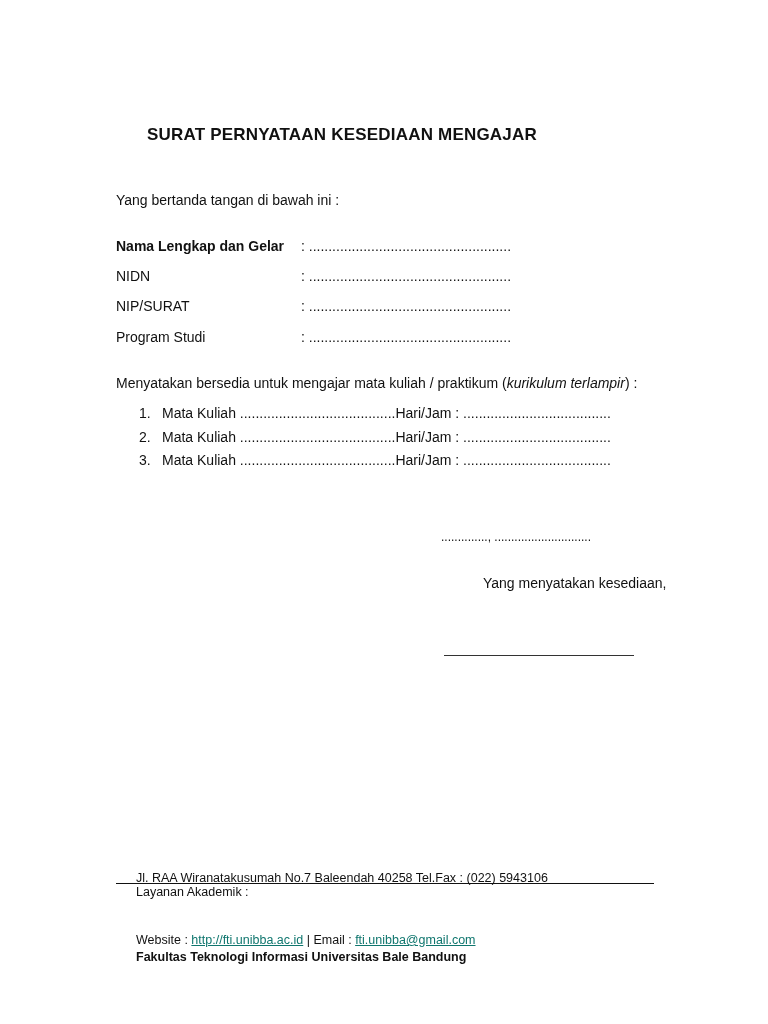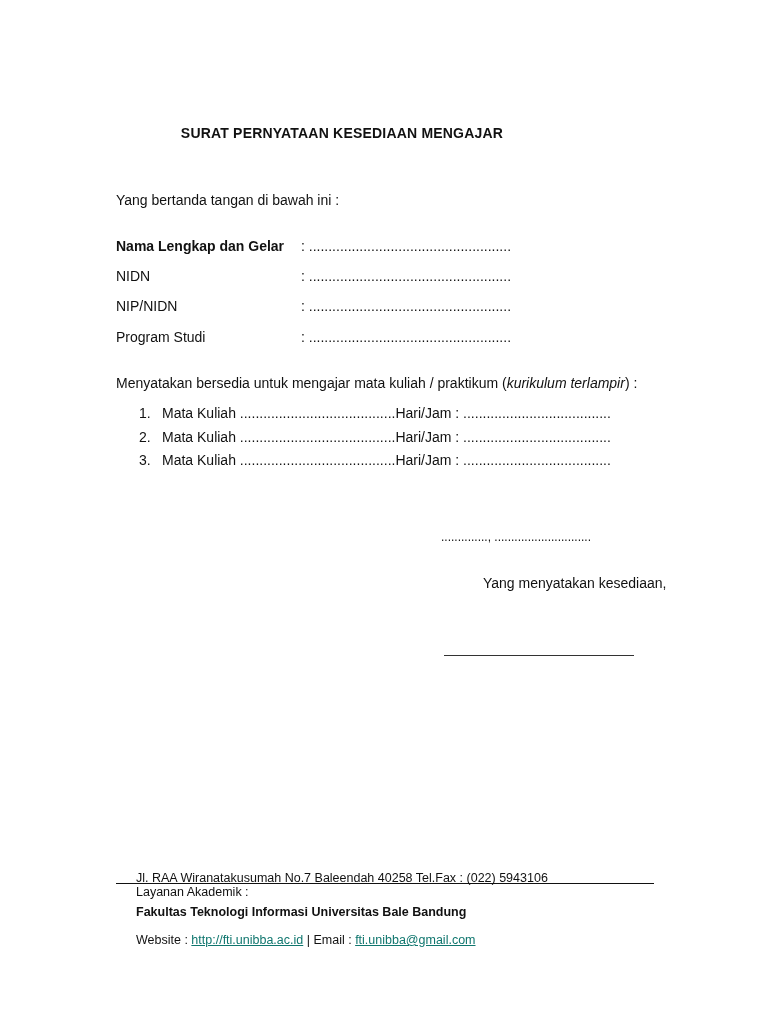--- a/index.html
+++ b/index.html
@@ -13,21 +13,21 @@
       position: relative;
       overflow: hidden;
       font-family: "Liberation Sans", sans-serif;
       color: #111111;
     }
     .abs { position: absolute; white-space: nowrap; }
     .title {
       left: 0; width: 684px; top: 125px;
       text-align: center;
       font-weight: bold;
-      font-size: 14px;
+      font-size: 17px;
       letter-spacing: 0.2px;
     }
     .body-text { font-size: 14px; line-height: 16px; }
     .label { left: 116px; }
     .value { left: 301px; }
     .list-num { left: 139px; }
     .list-text { left: 162px; }
     .italic { font-style: italic; }
     .sign-line {
       position: absolute;
@@ -52,21 +52,21 @@
 
 <div class="abs body-text label" style="top:192px;">Yang bertanda tangan di bawah ini :</div>
 
 <div>
   <div class="abs body-text label" style="top:238px;font-weight:bold;">Nama Lengkap  dan Gelar</div>
   <div class="abs body-text value" style="top:238px;">: ....................................................</div>
 
   <div class="abs body-text label" style="top:268px;">NIDN</div>
   <div class="abs body-text value" style="top:268px;">: ....................................................</div>
 
-  <div class="abs body-text label" style="top:298px;">NIP/NIDN</div>
+  <div class="abs body-text label" style="top:298px;">NIP/SURAT</div>
   <div class="abs body-text value" style="top:298px;">: ....................................................</div>
 
   <div class="abs body-text label" style="top:329px;">Program Studi</div>
   <div class="abs body-text value" style="top:329px;">: ....................................................</div>
 </div>
 
 <div class="abs body-text label" style="top:375px;">
   <span>Menyatakan bersedia untuk mengajar mata kuliah / praktikum (</span><span class="italic">kurikulum terlampir</span><span>) :</span>
 </div>
 
@@ -84,18 +84,18 @@
 <div class="abs body-text" style="left:441px; top:529px; font-size:12px;">.............., .............................</div>
 
 <div class="abs body-text" style="left:441px; top:575px;margin-left:42px;">Yang menyatakan kesediaan,</div>
 
 <div class="sign-line"></div>
 
 <div class="footer-rule"></div>
 
 <div>
   <div class="abs footer-text" style="top:884px;">Layanan Akademik :</div>
-  <div class="abs footer-text bold" style="top:904px;">Fakultas Teknologi Informasi Universitas Bale Bandung</div>
+  <div class="abs footer-text bold" style="top:949px;">Fakultas Teknologi Informasi Universitas Bale Bandung</div>
   <div class="abs footer-text" style="top:870px;">Jl. RAA Wiranatakusumah No.7 Baleendah 40258 Tel.Fax : (022) 5943106</div>
   <div class="abs footer-text" style="top:932px;">
     <span>Website : </span><span class="link">http://fti.unibba.ac.id</span><span> | Email : </span><span class="link">fti.unibba@gmail.com</span>
   </div>
 </div>
 
 </body></html>

